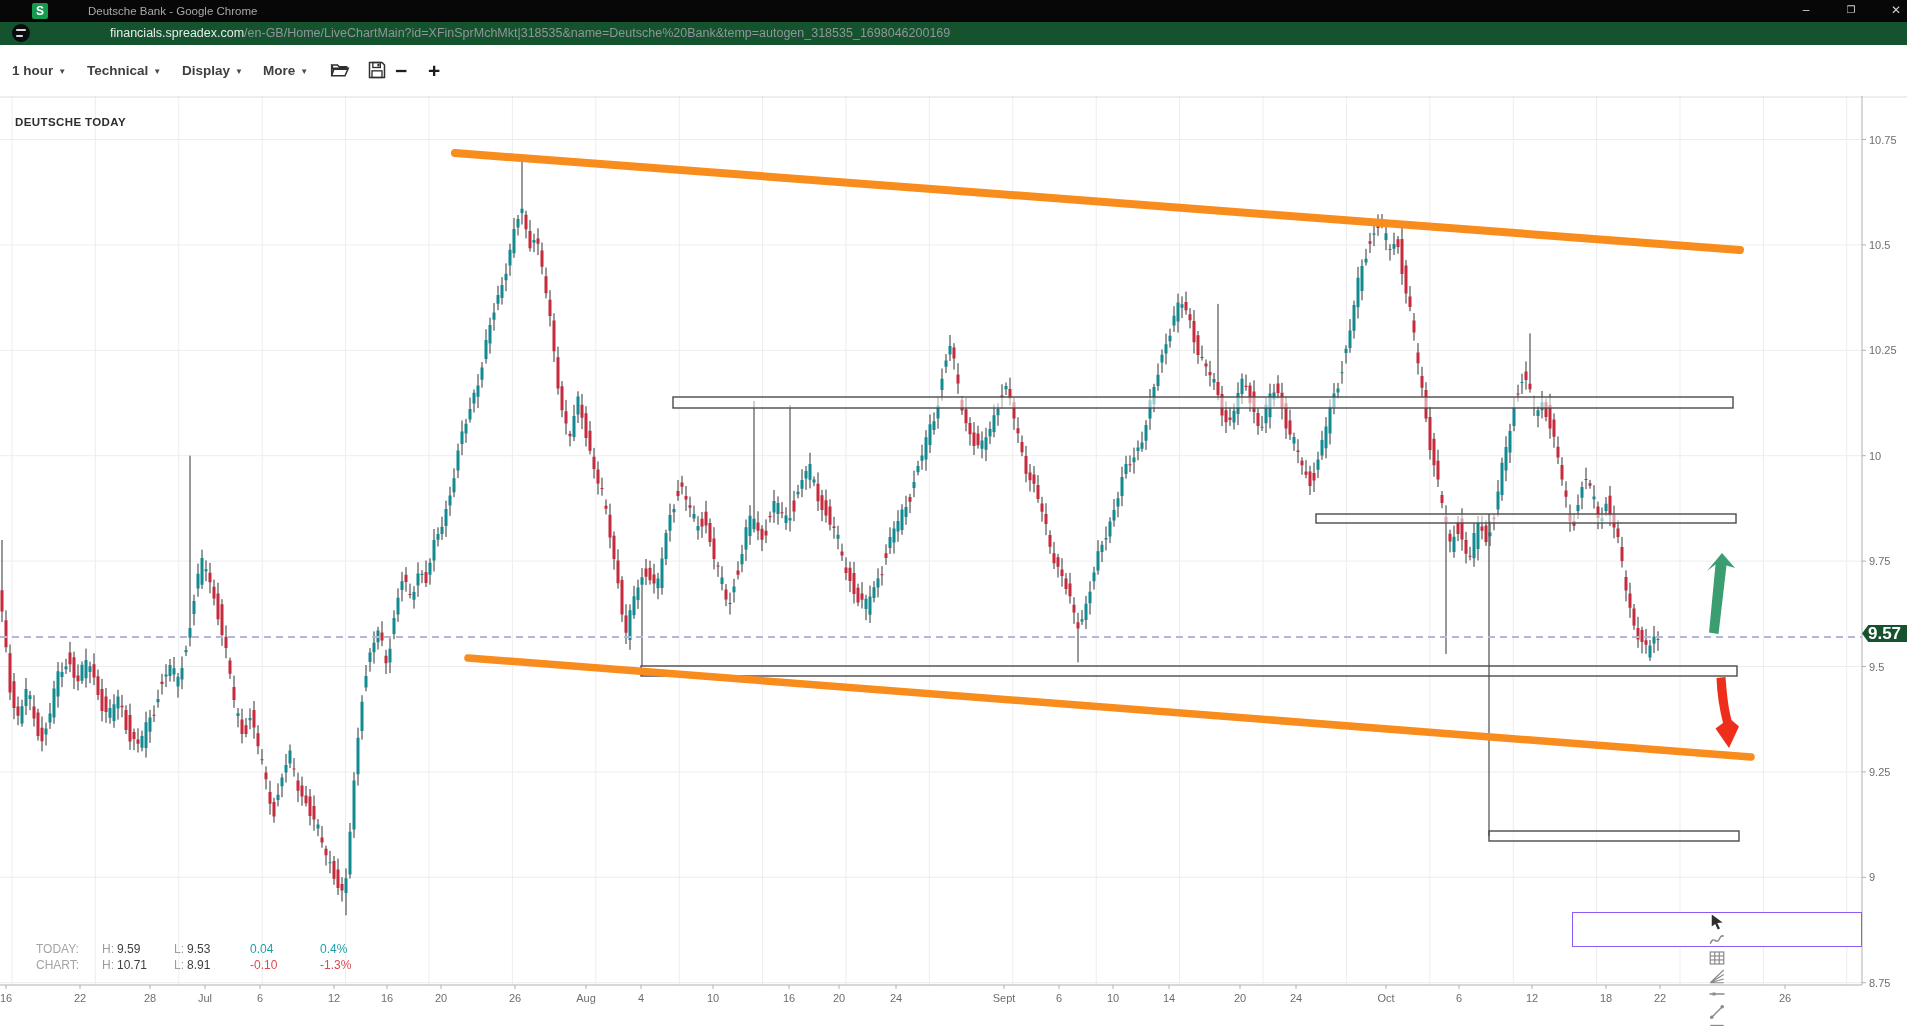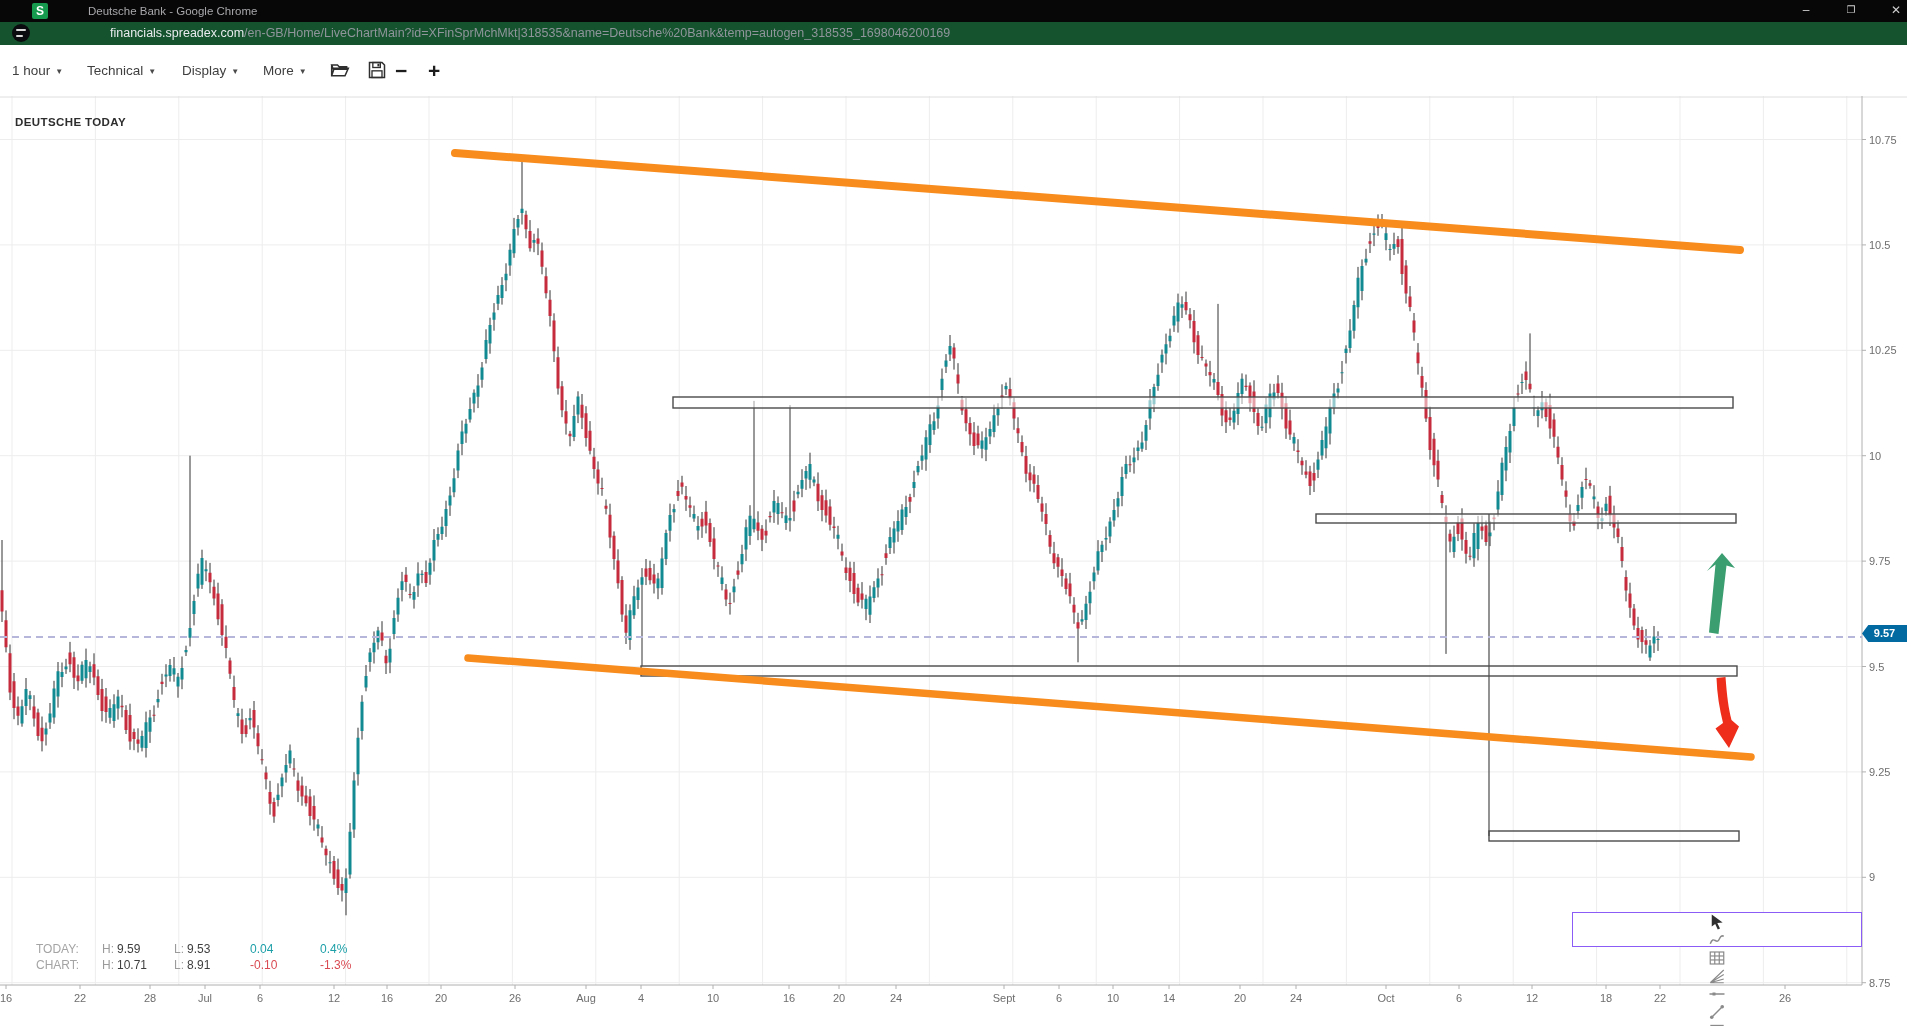--- a/index.html
+++ b/index.html
@@ -17,43 +17,43 @@
   #urlbar{position:absolute;left:0;top:22px;width:100%;height:23px;background:#14532d;}
   #site-badge{position:absolute;left:12px;top:2px;width:18px;height:18px;border-radius:50%;
     background:#0a0b0e;}
   #site-badge i{position:absolute;left:4px;width:10px;height:2px;background:#d8d8d8;border-radius:1px;}
   #url-text{position:absolute;left:110px;top:0;line-height:23px;font-size:12.5px;white-space:nowrap;}
   #url-text .dom{color:#e8eaed;}
   #url-text .path{color:#8f959b;}
   
   #toolbar{position:absolute;left:0;top:45px;width:100%;height:51px;background:#fff;}
   .tb-item{position:absolute;top:0;height:51px;display:flex;align-items:center;gap:5px;
-    font-size:13.5px;font-weight:400;color:#3f3f3f;cursor:pointer;}
+    font-size:13.5px;font-weight:700;color:#3f3f3f;cursor:pointer;}
   .tb-item .caret{font-size:8px;color:#4a4a4a;padding-top:2px;}
   .tb-icon{position:absolute;top:15px;width:20px;height:20px;cursor:pointer;}
   .tb-glyph{position:absolute;top:0;height:51px;display:flex;align-items:center;
     font-size:21px;font-weight:700;color:#1d1d1d;cursor:pointer;}
   
   #chart-area{position:absolute;left:0;top:96px;width:1907px;height:930px;background:#fff;}
   #chart-svg{position:absolute;left:0;top:0;}
   #instrument{position:absolute;left:15px;top:20px;font-size:11.5px;font-weight:700;
     color:#2d2d2d;letter-spacing:.4px;}
   
   #stats{position:absolute;left:36px;top:845px;font-size:12px;line-height:16px;white-space:nowrap;}
   #stats .row{display:flex;}
   #stats .lab{width:66px;color:#a4a4a4;}
   #stats .hl{color:#9b9b9b;}
   #stats .val{color:#3f3f3f;margin-left:3px;}
   #stats .ghl{display:inline-block;width:72px;}
   #stats .chg{display:inline-block;width:66px;margin-left:4px;}
   #stats .up{color:#1d9fa8;}
   #stats .dn{color:#d94a52;}
   
-  #price-badge{position:absolute;left:1862px;top:529px;width:45px;height:17px;background:#0369a1;
-    color:#fff;font-size:11px;font-weight:700;text-align:center;line-height:17px;
+  #price-badge{position:absolute;left:1862px;top:529px;width:45px;height:17px;background:#14532d;
+    color:#fff;font-size:17px;font-weight:700;text-align:center;line-height:17px;
     clip-path:polygon(0 50%,14% 0,100% 0,100% 100%,14% 100%);}
   
   #draw-toolbar{position:absolute;left:1572px;top:816px;width:290px;height:35px;background:#fff;
     border:1px solid #8b5cf6;display:flex;align-items:center;padding:0 4px;box-sizing:border-box;flex-direction:column;}
   .dt-tool{width:24px;height:28px;display:flex;align-items:center;justify-content:center;cursor:pointer;}
   .dt-abc{font-size:10px;color:#8a8a8a;text-decoration:underline;font-weight:700;}
   .dt-x{font-size:13px;color:#9a9a9a;font-weight:700;}
   .dt-sep{color:#8a8a8a;font-size:15px;}
 </style>
 </head>

